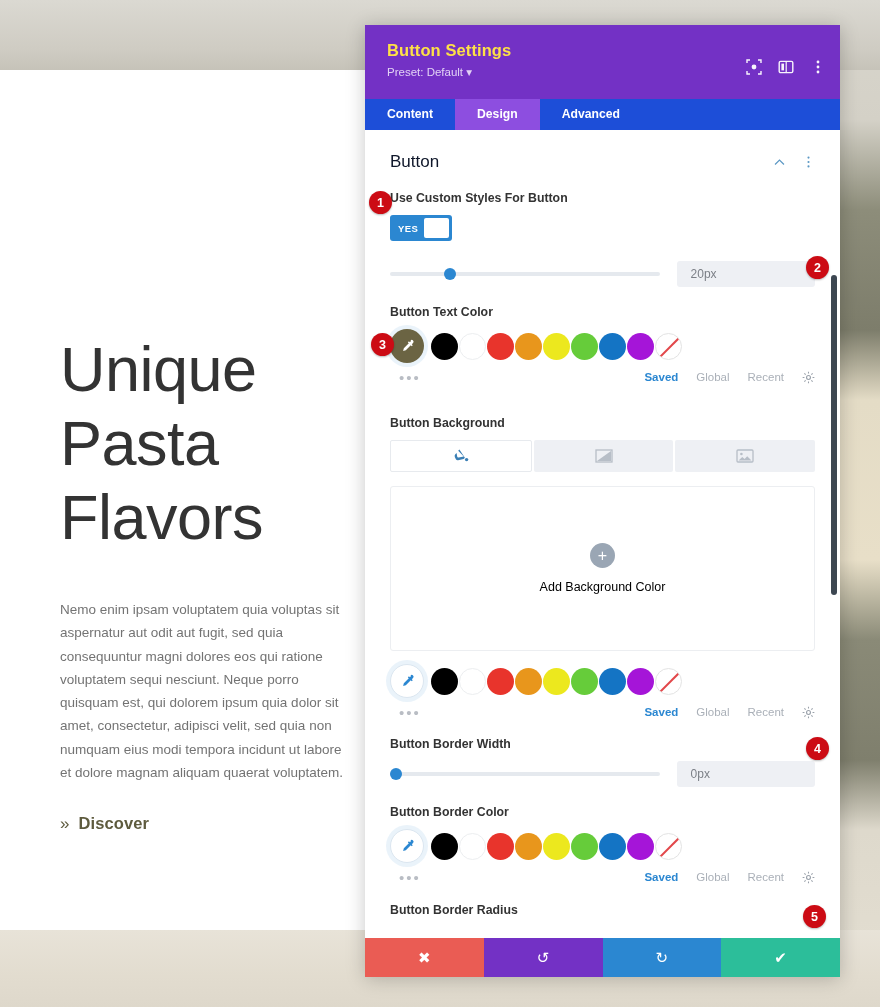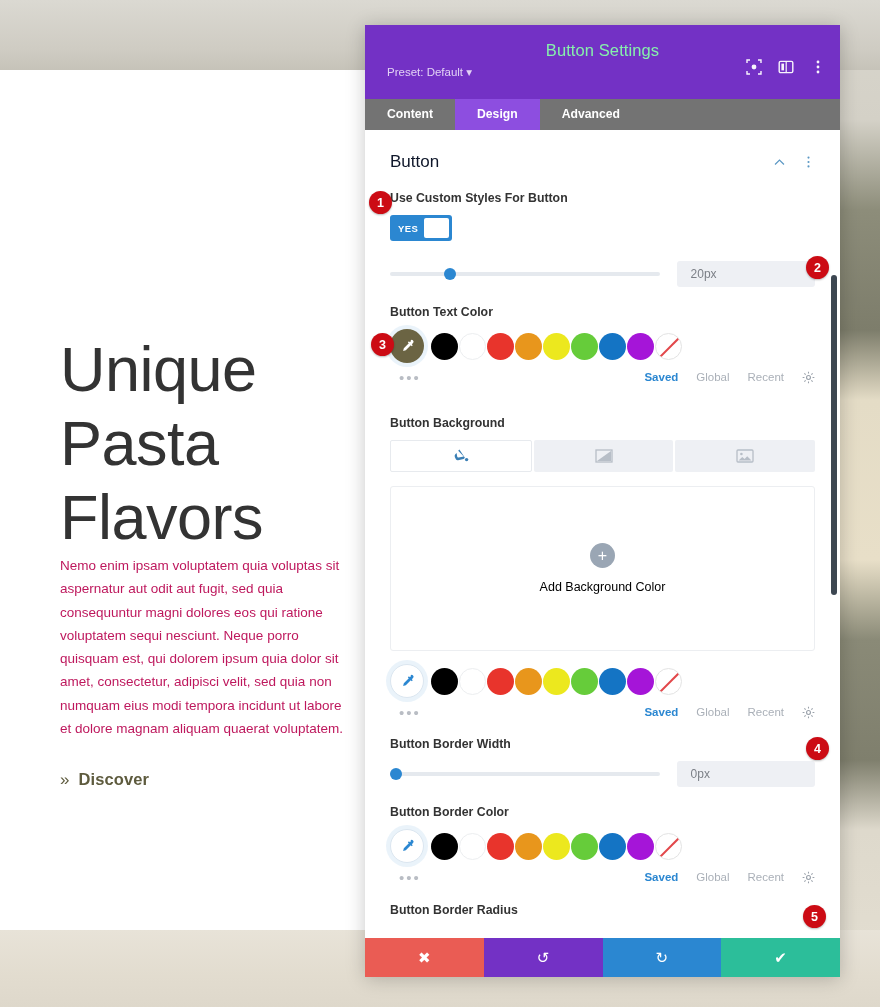--- a/index.html
+++ b/index.html
@@ -48,21 +48,22 @@
     background:#ffffff;
   }
   #content {
     position:absolute; left:60px; top:262px; width:300px;
   }
   #headline {
     font-size: 63px; line-height: 74px; letter-spacing:-0.5px;
     color:#333333; font-weight:400; white-space:pre-line;
   }
   #paragraph {
-    font-size: 13.5px; line-height: 23.3px; color:#be185d; width:292px;
+    margin-top: 44px;
+    font-size: 13.5px; line-height: 23.3px; color:#737373; width:292px;
   }
   #discover-row {
     margin-top: 30px; display:flex; align-items:center; gap:9px;
     cursor:pointer; width:max-content;
   }
   #discover-chev { color:#5e5b3e; font-size:17px; line-height:1; }
   #discover-label {
     color:#5e5b3e; font-size:16.5px; font-weight:700; letter-spacing:0.1px;
   }
 
@@ -70,31 +71,31 @@
   #modal {
     position:absolute; left:365px; top:25px; width:475px; height:952px;
     background:#ffffff;
     box-shadow: 0 2px 18px rgba(0,0,0,0.22);
     display:flex; flex-direction:column; overflow:hidden;
   }
   #modal-header {
     background:#7331c5; padding:16px 22px 0 22px; height:74px; position:relative;
     flex:0 0 auto;
   }
-  #modal-title { color:#86efac; font-size:16.5px; font-weight:400; letter-spacing:0.1px;text-align:center; }
+  #modal-title { color:#fde047; font-size:16.5px; font-weight:700; letter-spacing:0.1px; }
   #modal-preset {
     color:#e2d2f5; font-size:11.5px; margin-top:5px; cursor:pointer;
   }
   #header-icons {
     position:absolute; right:14px; top:34px; display:flex; gap:16px; align-items:center;
   }
   .hicon { width:16px; height:16px; opacity:0.95; cursor:pointer; display:block; }
 
   #tabs {
-    display:flex; background:#737373; height:31px; flex:0 0 auto;
+    display:flex; background:#1d4ed8; height:31px; flex:0 0 auto;
   }
   .tab {
     padding:0 22px; height:31px; line-height:31px;
     color:#ffffff; font-size:12.2px; font-weight:700; cursor:pointer;
     white-space:nowrap;
   }
   .tab.active { background:#8d4ee0; }
 
   #modal-body {
     flex:1 1 auto; position:relative; overflow:hidden; background:#fff;

